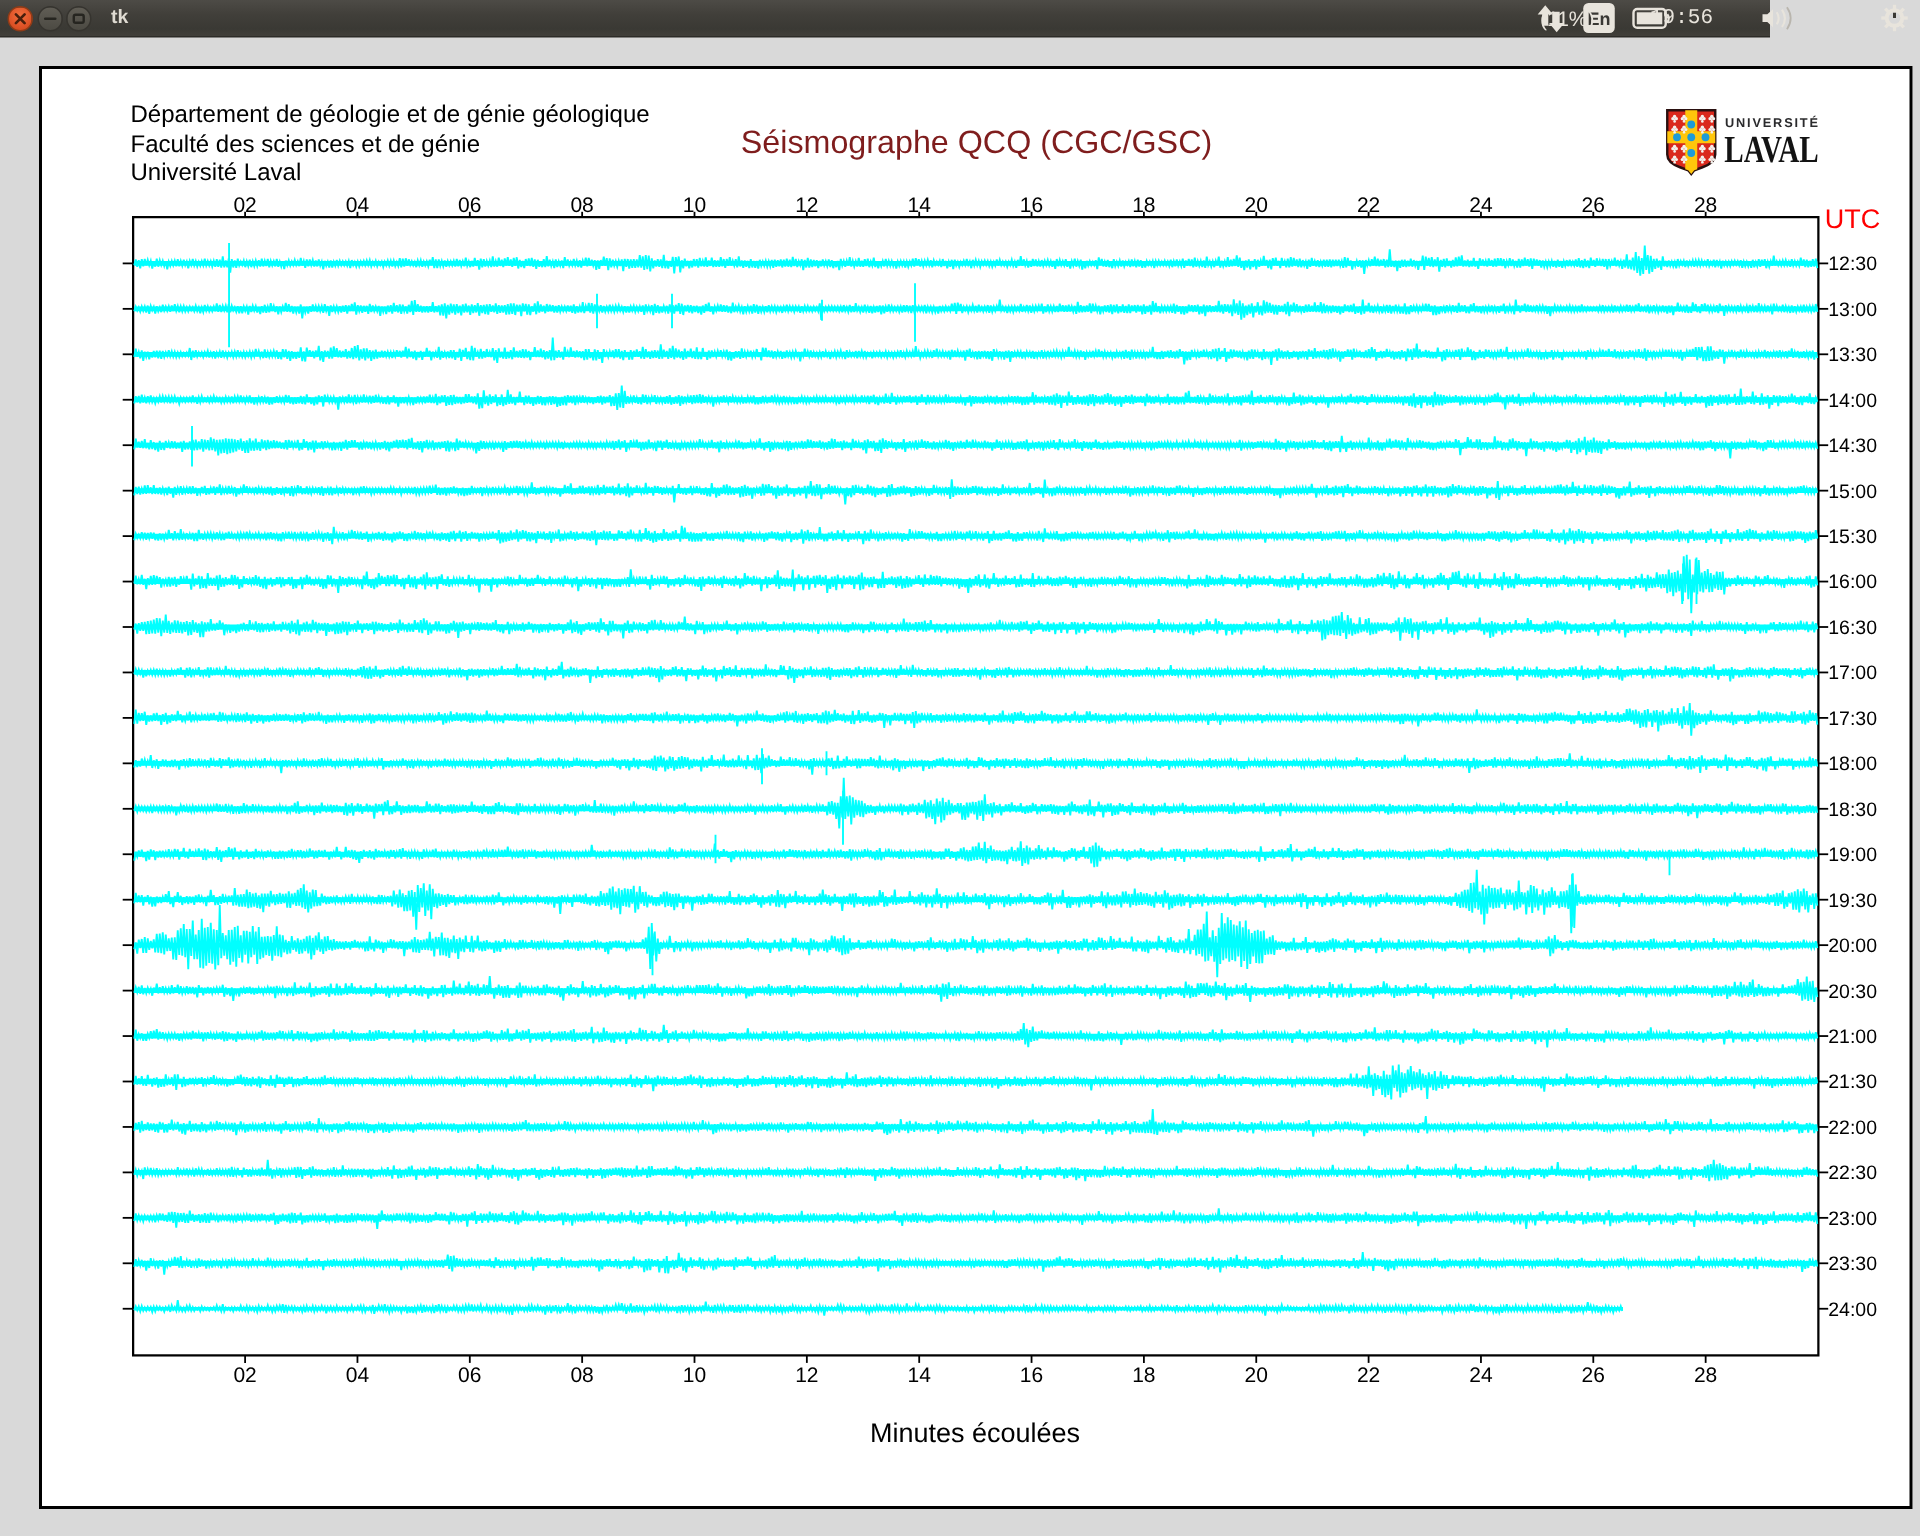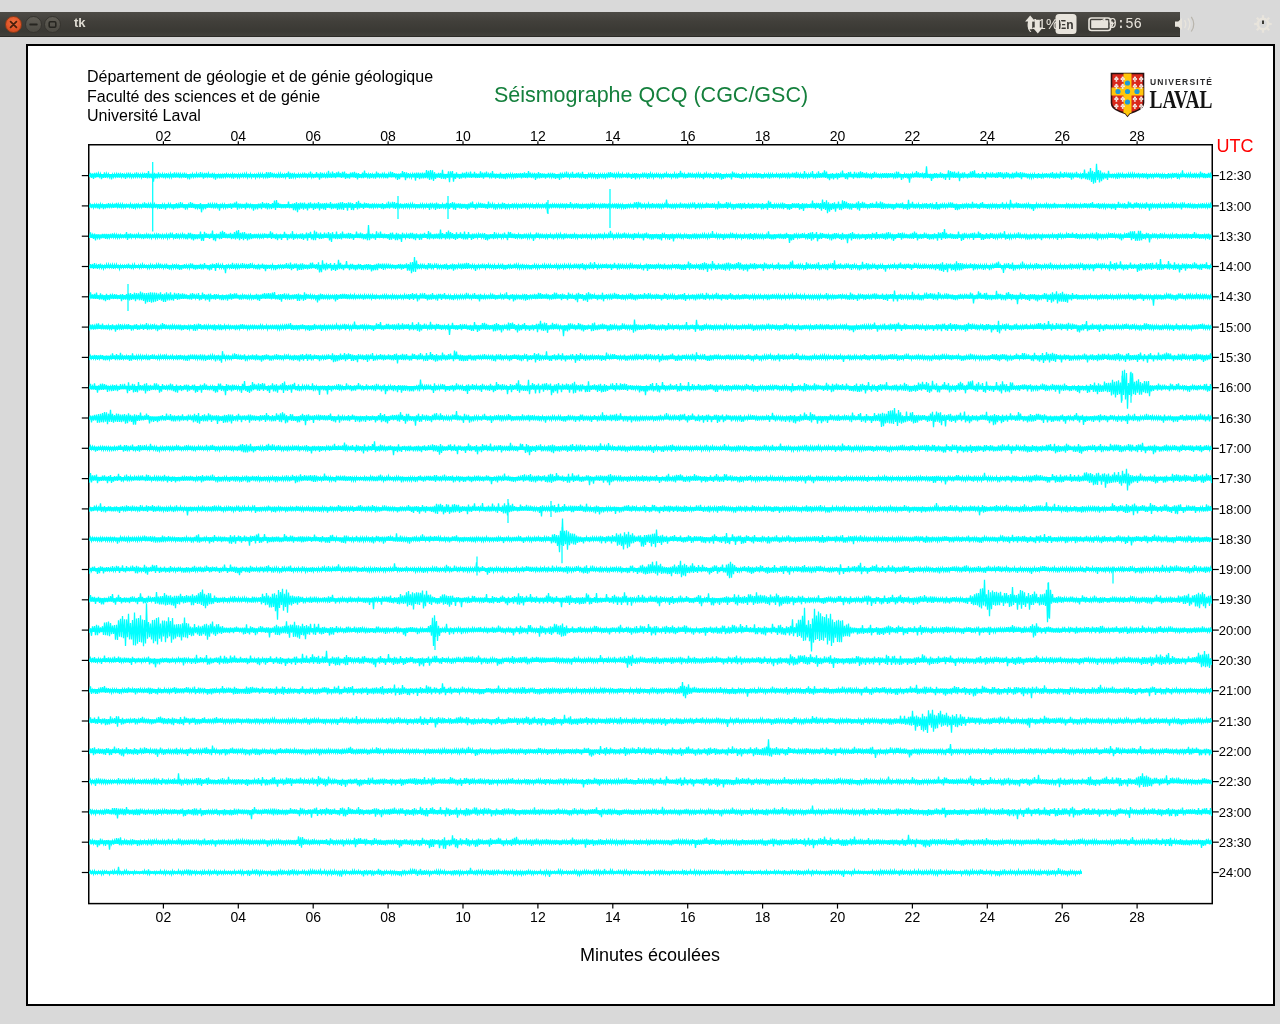--- a/index.html
+++ b/index.html
@@ -1,32 +1,32 @@
 <!DOCTYPE html>
 <html><head><meta charset="utf-8">
 <style>
 html,body{margin:0;padding:0;width:1280px;height:1024px;overflow:hidden;
   background:#d9d9d9;font-family:"Liberation Sans",sans-serif;}
-#topbar{position:absolute;left:0;top:12px;width:1180px;height:24px;
+#topbar{position:absolute;left:0;top:0;width:1180px;height:24px;
   background:linear-gradient(#4d4b46 0%,#413f3a 40%,#3a3934 80%,#413f3a 100%);
   border-bottom:1px solid #2c2b27;}
 .btn{position:absolute;top:4px;width:15px;height:15px;border-radius:50%;}
 #btnclose{left:5px;background:radial-gradient(circle at 50% 35%,#f0703f,#df5327 60%,#c64618);
   border:1px solid #8f3b17;}
 #btnmin,#btnmax{background:linear-gradient(#605d55,#4c4a43);border:1px solid #36342f;}
 #btnmin{left:25px;}
 #btnmax{left:44px;}
 .btn svg{position:absolute;left:0;top:0;}
 #tktitle{position:absolute;left:74px;top:3px;color:#dfdbd2;font-size:13px;font-weight:bold;}
 .sttext{position:absolute;top:4px;font-size:14px;color:#e8e4dc;}
 #panel{position:absolute;left:26px;top:44px;width:1249px;height:962px;box-sizing:border-box;
   background:#fff;border:2px solid #000;}
 #hdrleft{position:absolute;left:87px;top:67px;font-size:16px;line-height:19.7px;color:#000;}
 #title{position:absolute;left:351px;top:83px;width:600px;text-align:center;
-  font-size:21.5px;color:#15803d;}
+  font-size:21.5px;color:#7f1d1d;}
 #plotsvg{position:absolute;left:0;top:0;width:1280px;height:1024px;}
 .tr{fill:none;stroke:#00ffff;stroke-width:1.25;}
 .frame{fill:none;stroke:#000;stroke-width:1.5;}
 .tick{stroke:#000;stroke-width:1.2;}
 .albl{font-size:14px;fill:#000;}
 .tlbl{font-size:13px;fill:#000;}
 #logo{position:absolute;left:1110px;top:71px;}
 </style></head>
 <body>
 <div id="topbar">

